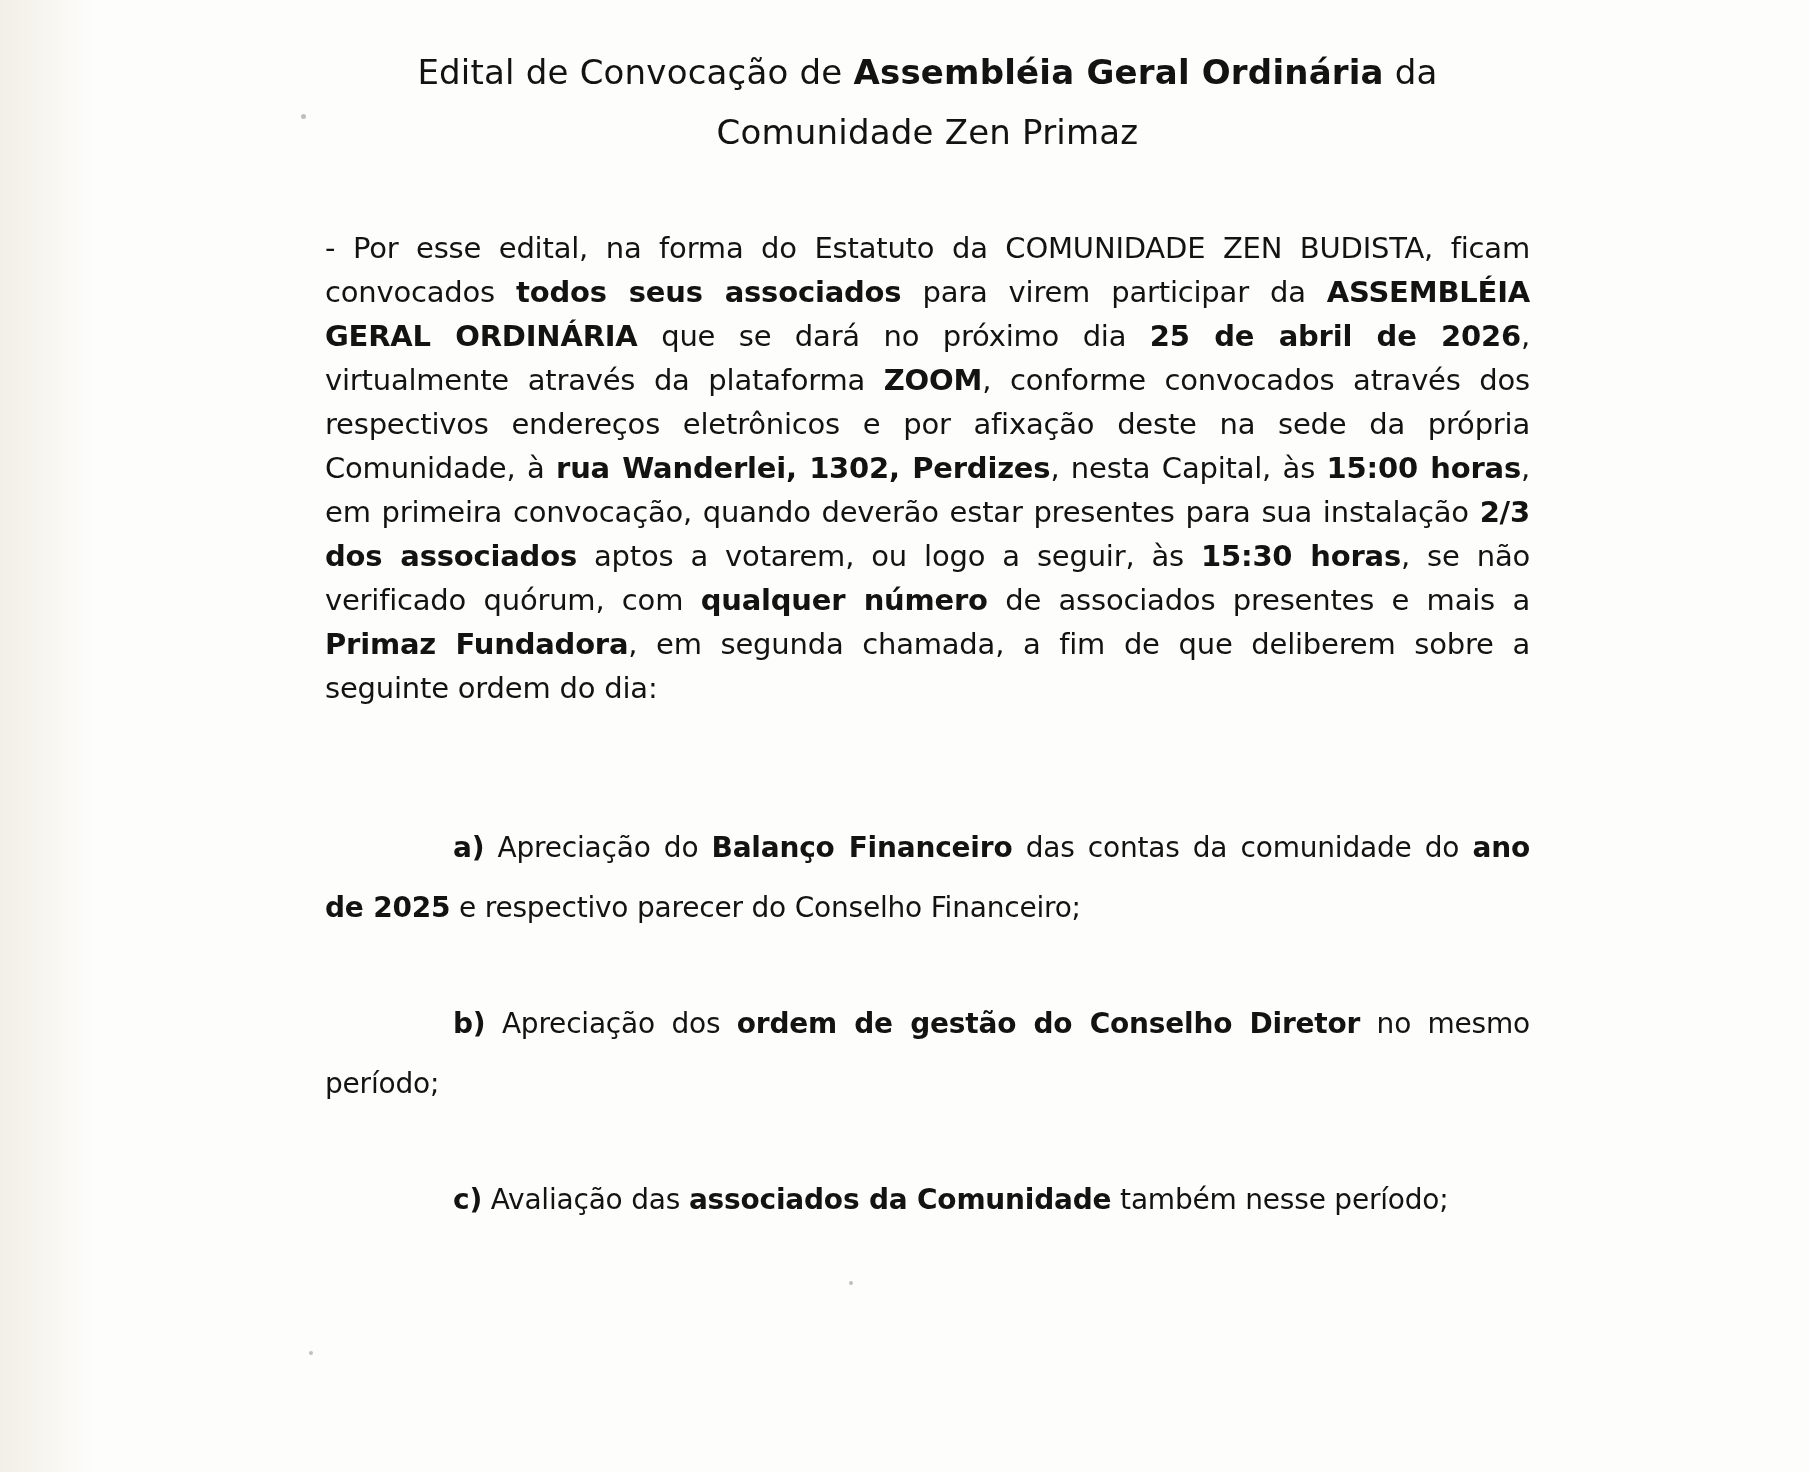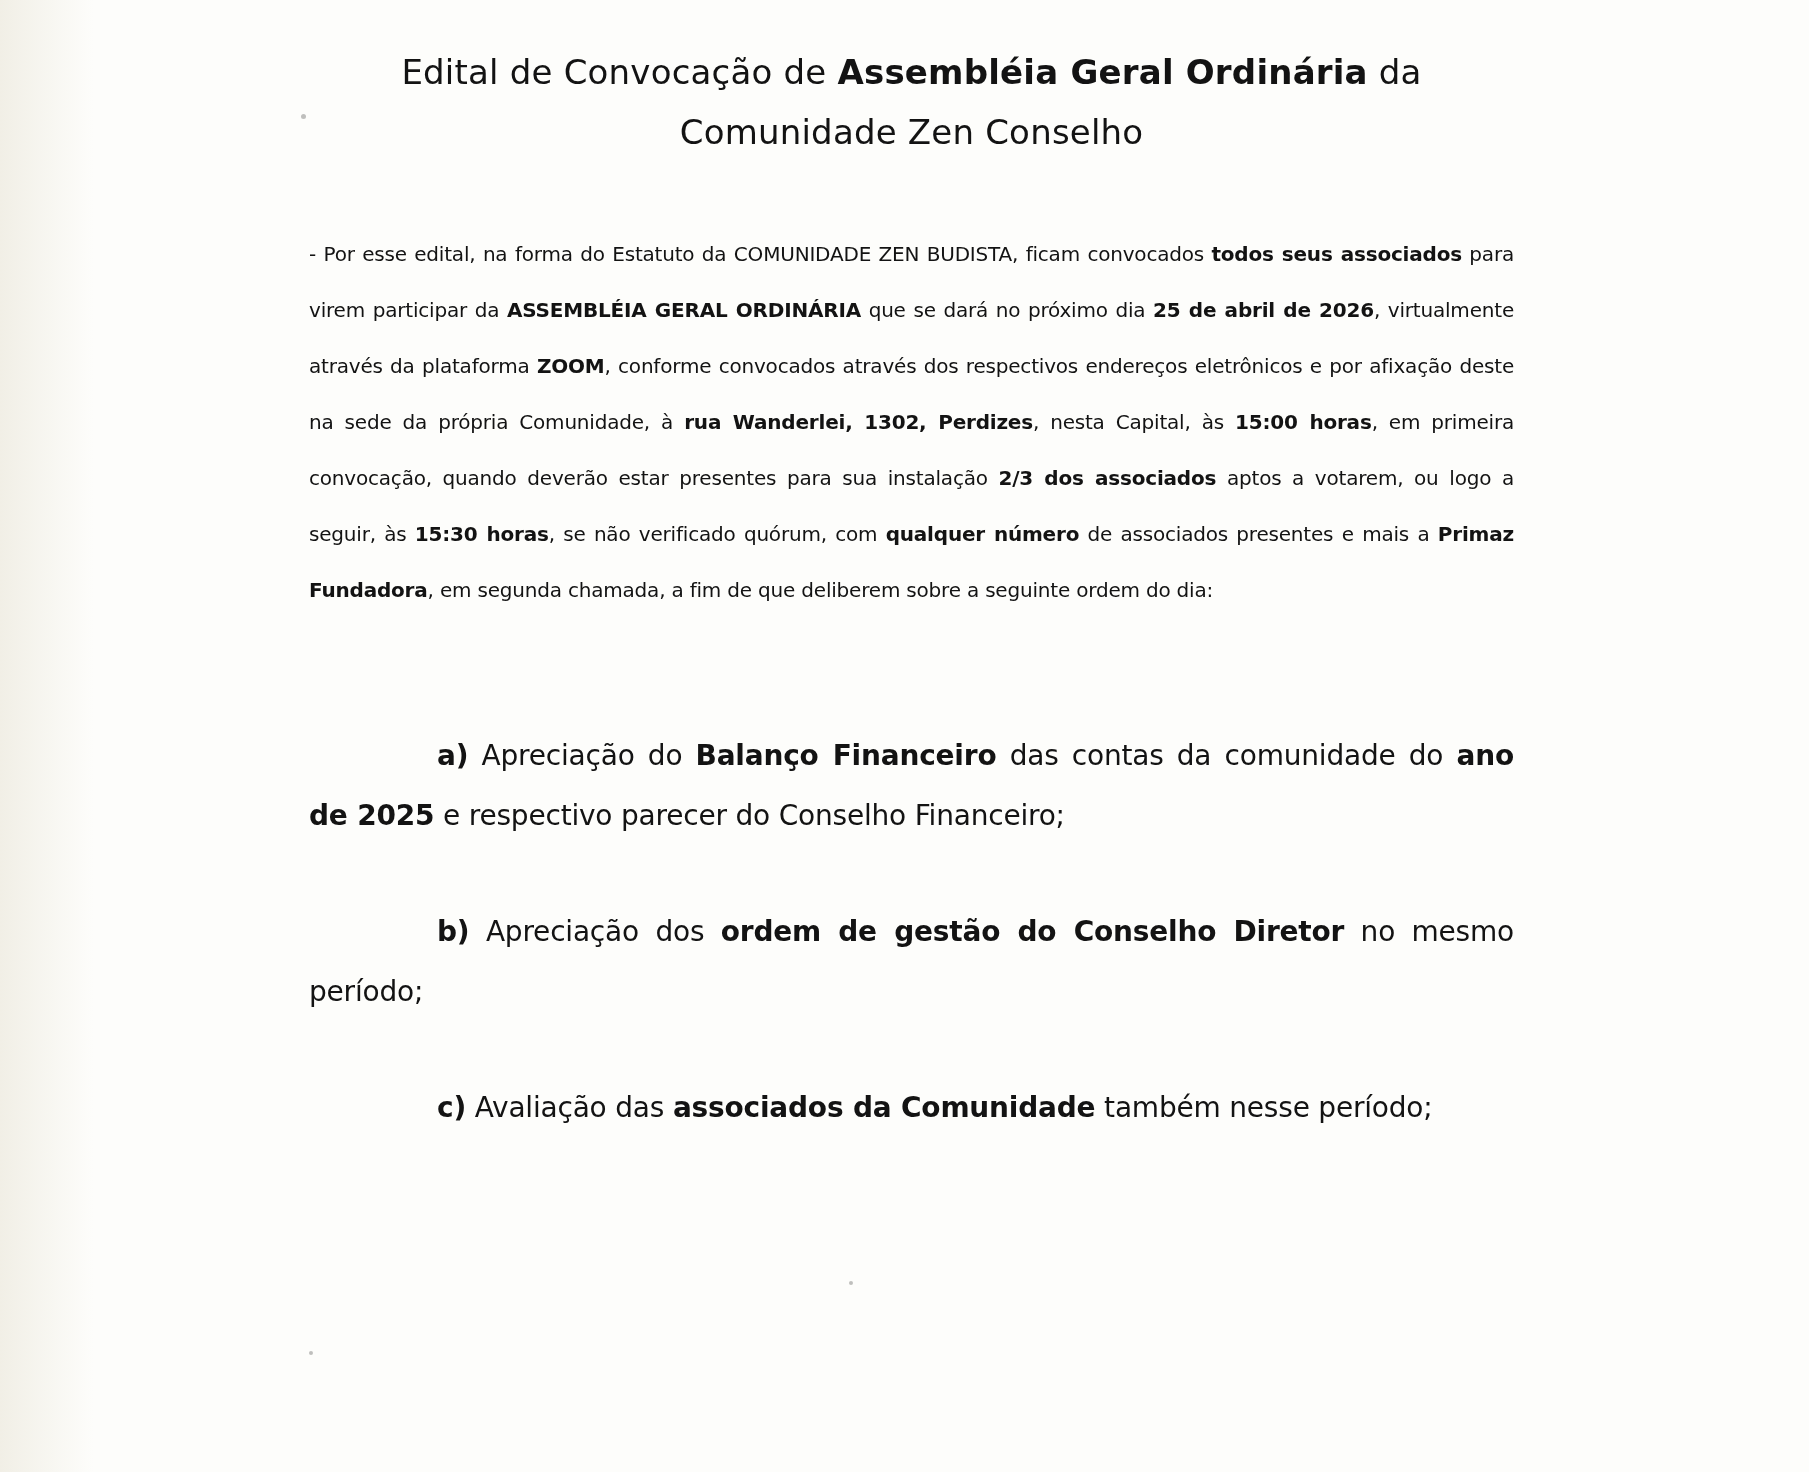--- a/index.html
+++ b/index.html
@@ -19,39 +19,39 @@
   .scan-edge {
     position: absolute;
     left: 0; top: 0; bottom: 0;
     width: 110px;
     background: linear-gradient(90deg, rgba(210,202,175,0.28), rgba(210,202,175,0) 85%);
     pointer-events: none;
   }
 
   .content {
     position: absolute;
-    left: 309px;
+    left: 325px;
     top: 42px;
     width: 1205px;
   }
 
   .doc-title {
     font-size: 34px;
     font-weight: normal;
     line-height: 60px;
     text-align: center;
     letter-spacing: 0.2px;
   }
 
   .rich b { font-weight: bold; }
 
   .paragraph {
     margin-top: 64px;
-    font-size: 20px;
-    line-height: 56px;
+    font-size: 29px;
+    line-height: 44px;
     text-align: justify;
     letter-spacing: -0.2px;
   }
 
   .agenda-item {
     font-size: 28px;
     line-height: 60px;
     text-align: justify;
     text-indent: 128px;
     letter-spacing: -0.2px;
@@ -66,21 +66,21 @@
     opacity: 0.55;
   }
 </style>
 </head>
 <body>
 
 <div class="page">
   <div class="scan-edge"></div>
 
   <div class="content">
-    <h1 class="doc-title"><span class="rich">Edital de Convocação de <b>Assembléia Geral Ordinária</b> da</span><br><span>Comunidade Zen Conselho</span></h1>
+    <h1 class="doc-title"><span class="rich">Edital de Convocação de <b>Assembléia Geral Ordinária</b> da</span><br><span>Comunidade Zen Primaz</span></h1>
 
     <p class="paragraph rich">- Por esse edital, na forma do Estatuto da COMUNIDADE ZEN BUDISTA, ficam convocados <b>todos seus associados</b> para virem participar da <b>ASSEMBLÉIA GERAL ORDINÁRIA</b> que se dará no próximo dia <b>25 de abril de 2026</b>, virtualmente através da plataforma <b>ZOOM</b>, conforme convocados através dos respectivos endereços eletrônicos e por afixação deste na sede da própria Comunidade, à <b>rua Wanderlei, 1302, Perdizes</b>, nesta Capital, às <b>15:00 horas</b>, em primeira convocação, quando deverão estar presentes para sua instalação <b>2/3 dos associados</b> aptos a votarem, ou logo a seguir, às <b>15:30 horas</b>, se não verificado quórum, com <b>qualquer número</b> de associados presentes e mais a <b>Primaz Fundadora</b>, em segunda chamada, a fim de que deliberem sobre a seguinte ordem do dia:</p>
 
     <p class="agenda-item agenda-first rich"><b>a)</b> Apreciação do <b>Balanço Financeiro</b> das contas da comunidade do <b>ano de 2025</b> e respectivo parecer do Conselho Financeiro;</p>
 
     <p class="agenda-item rich"><b>b)</b> Apreciação dos <b>ordem de gestão do Conselho Diretor</b> no mesmo período;</p>
 
     <p class="agenda-item rich"><b>c)</b> Avaliação das <b>associados da Comunidade</b> também nesse período;</p>
   </div>
 

